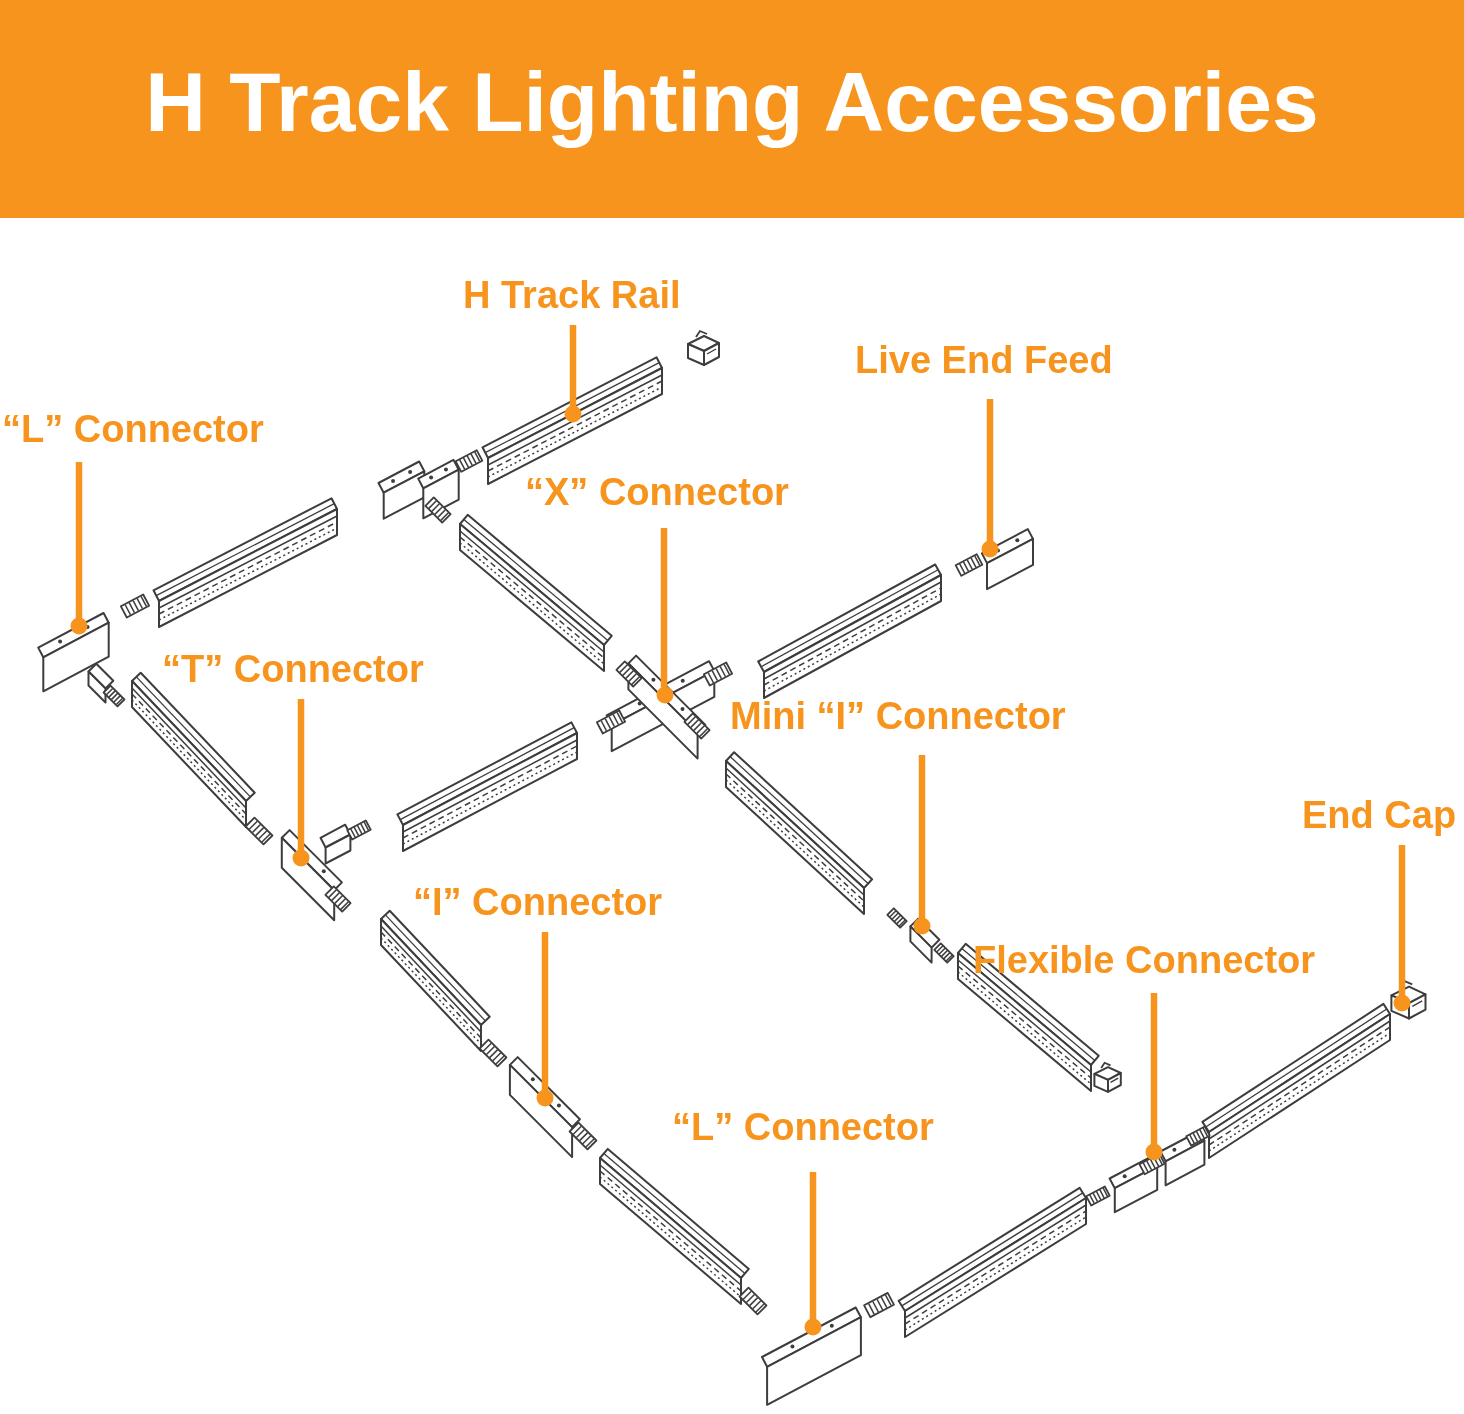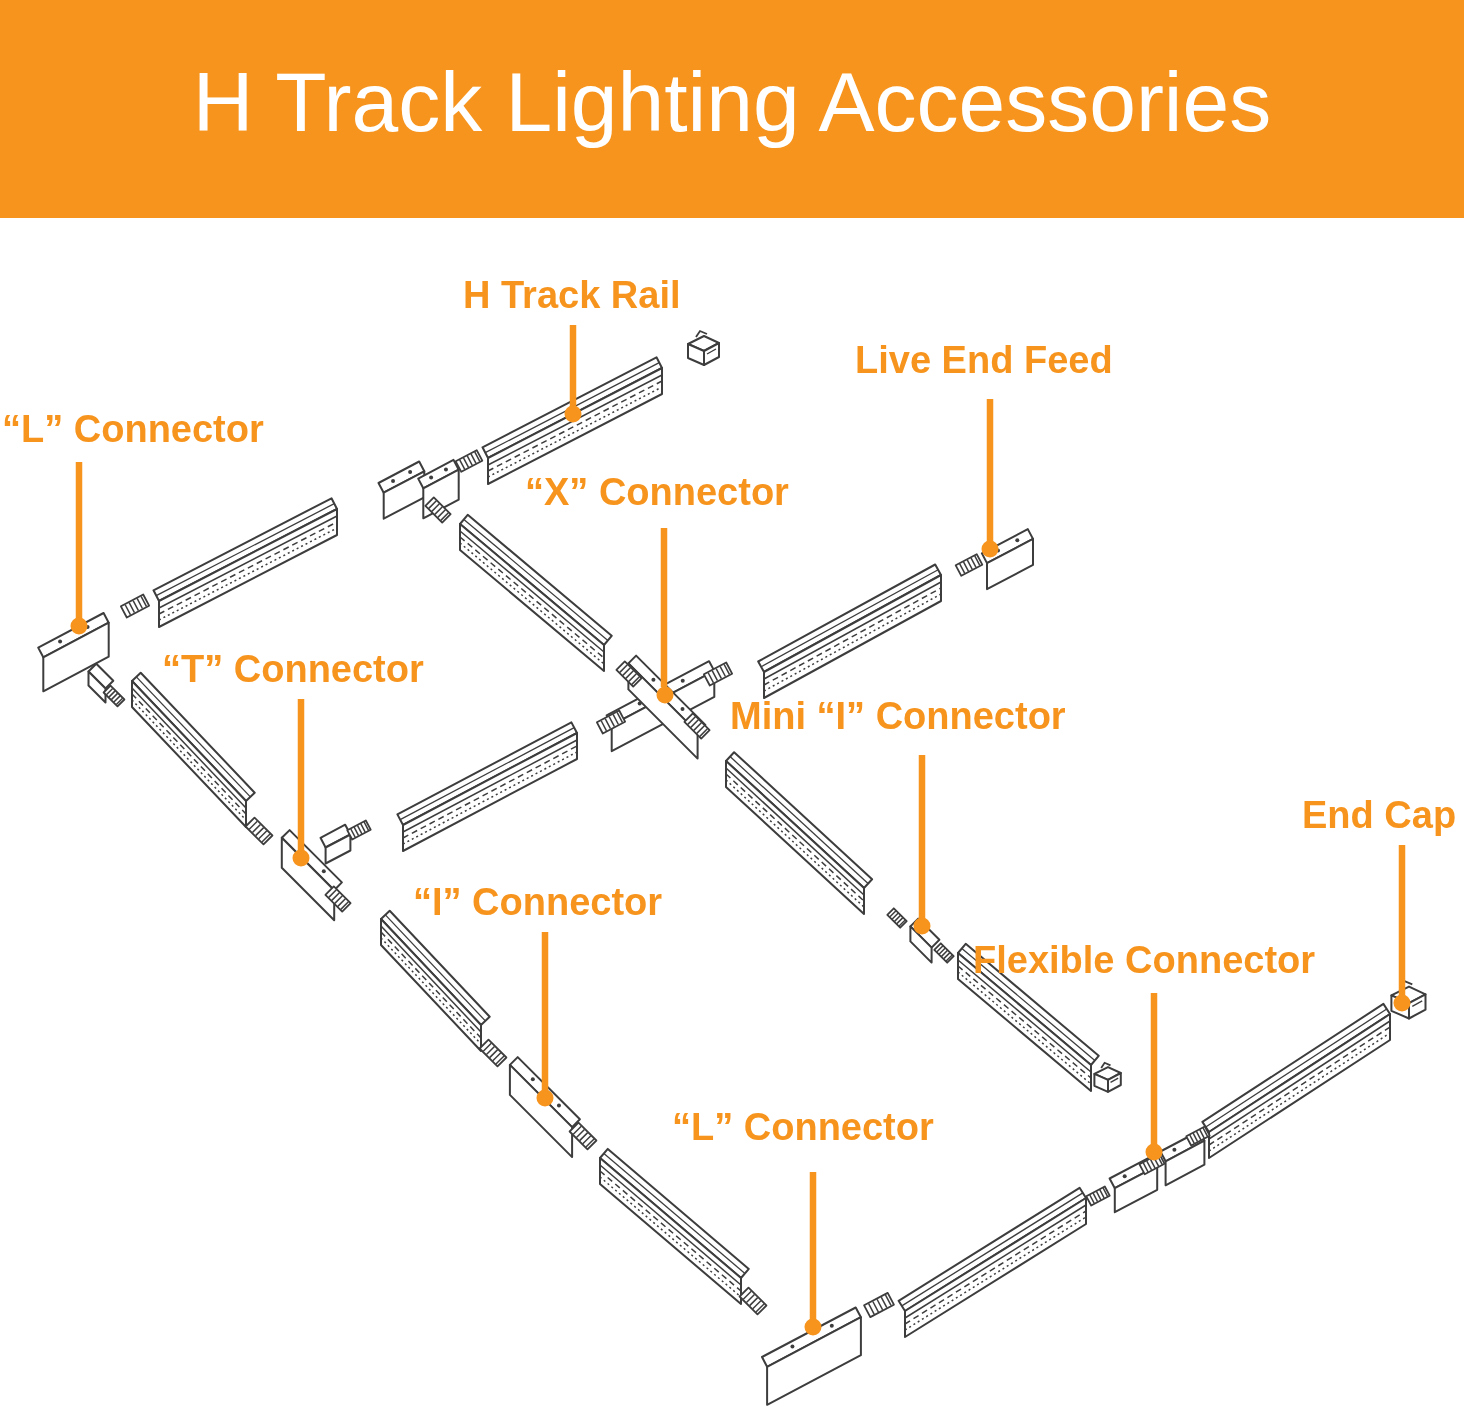--- a/index.html
+++ b/index.html
@@ -5,21 +5,21 @@
   html,body{margin:0;padding:0;}
   body{
     width:1464px;height:1414px;background:#ffffff;overflow:hidden;
     font-family:"Liberation Sans", sans-serif;
   }
   .banner{
     width:1464px;height:218px;
     display:flex;align-items:center;justify-content:center;
   }
   .banner .title{
-    font-size:84px;font-weight:normal;letter-spacing:0px;
+    font-size:84px;font-weight:bold;letter-spacing:0px;
     padding-bottom:14px;white-space:nowrap;
   }
   svg{display:block;}
 </style>
 </head>
 <body>
 
 <header class="banner" style="background: rgb(247, 148, 29);">
   <div class="title" style="color: rgb(255, 255, 255);">H Track Lighting Accessories</div>
 </header>

